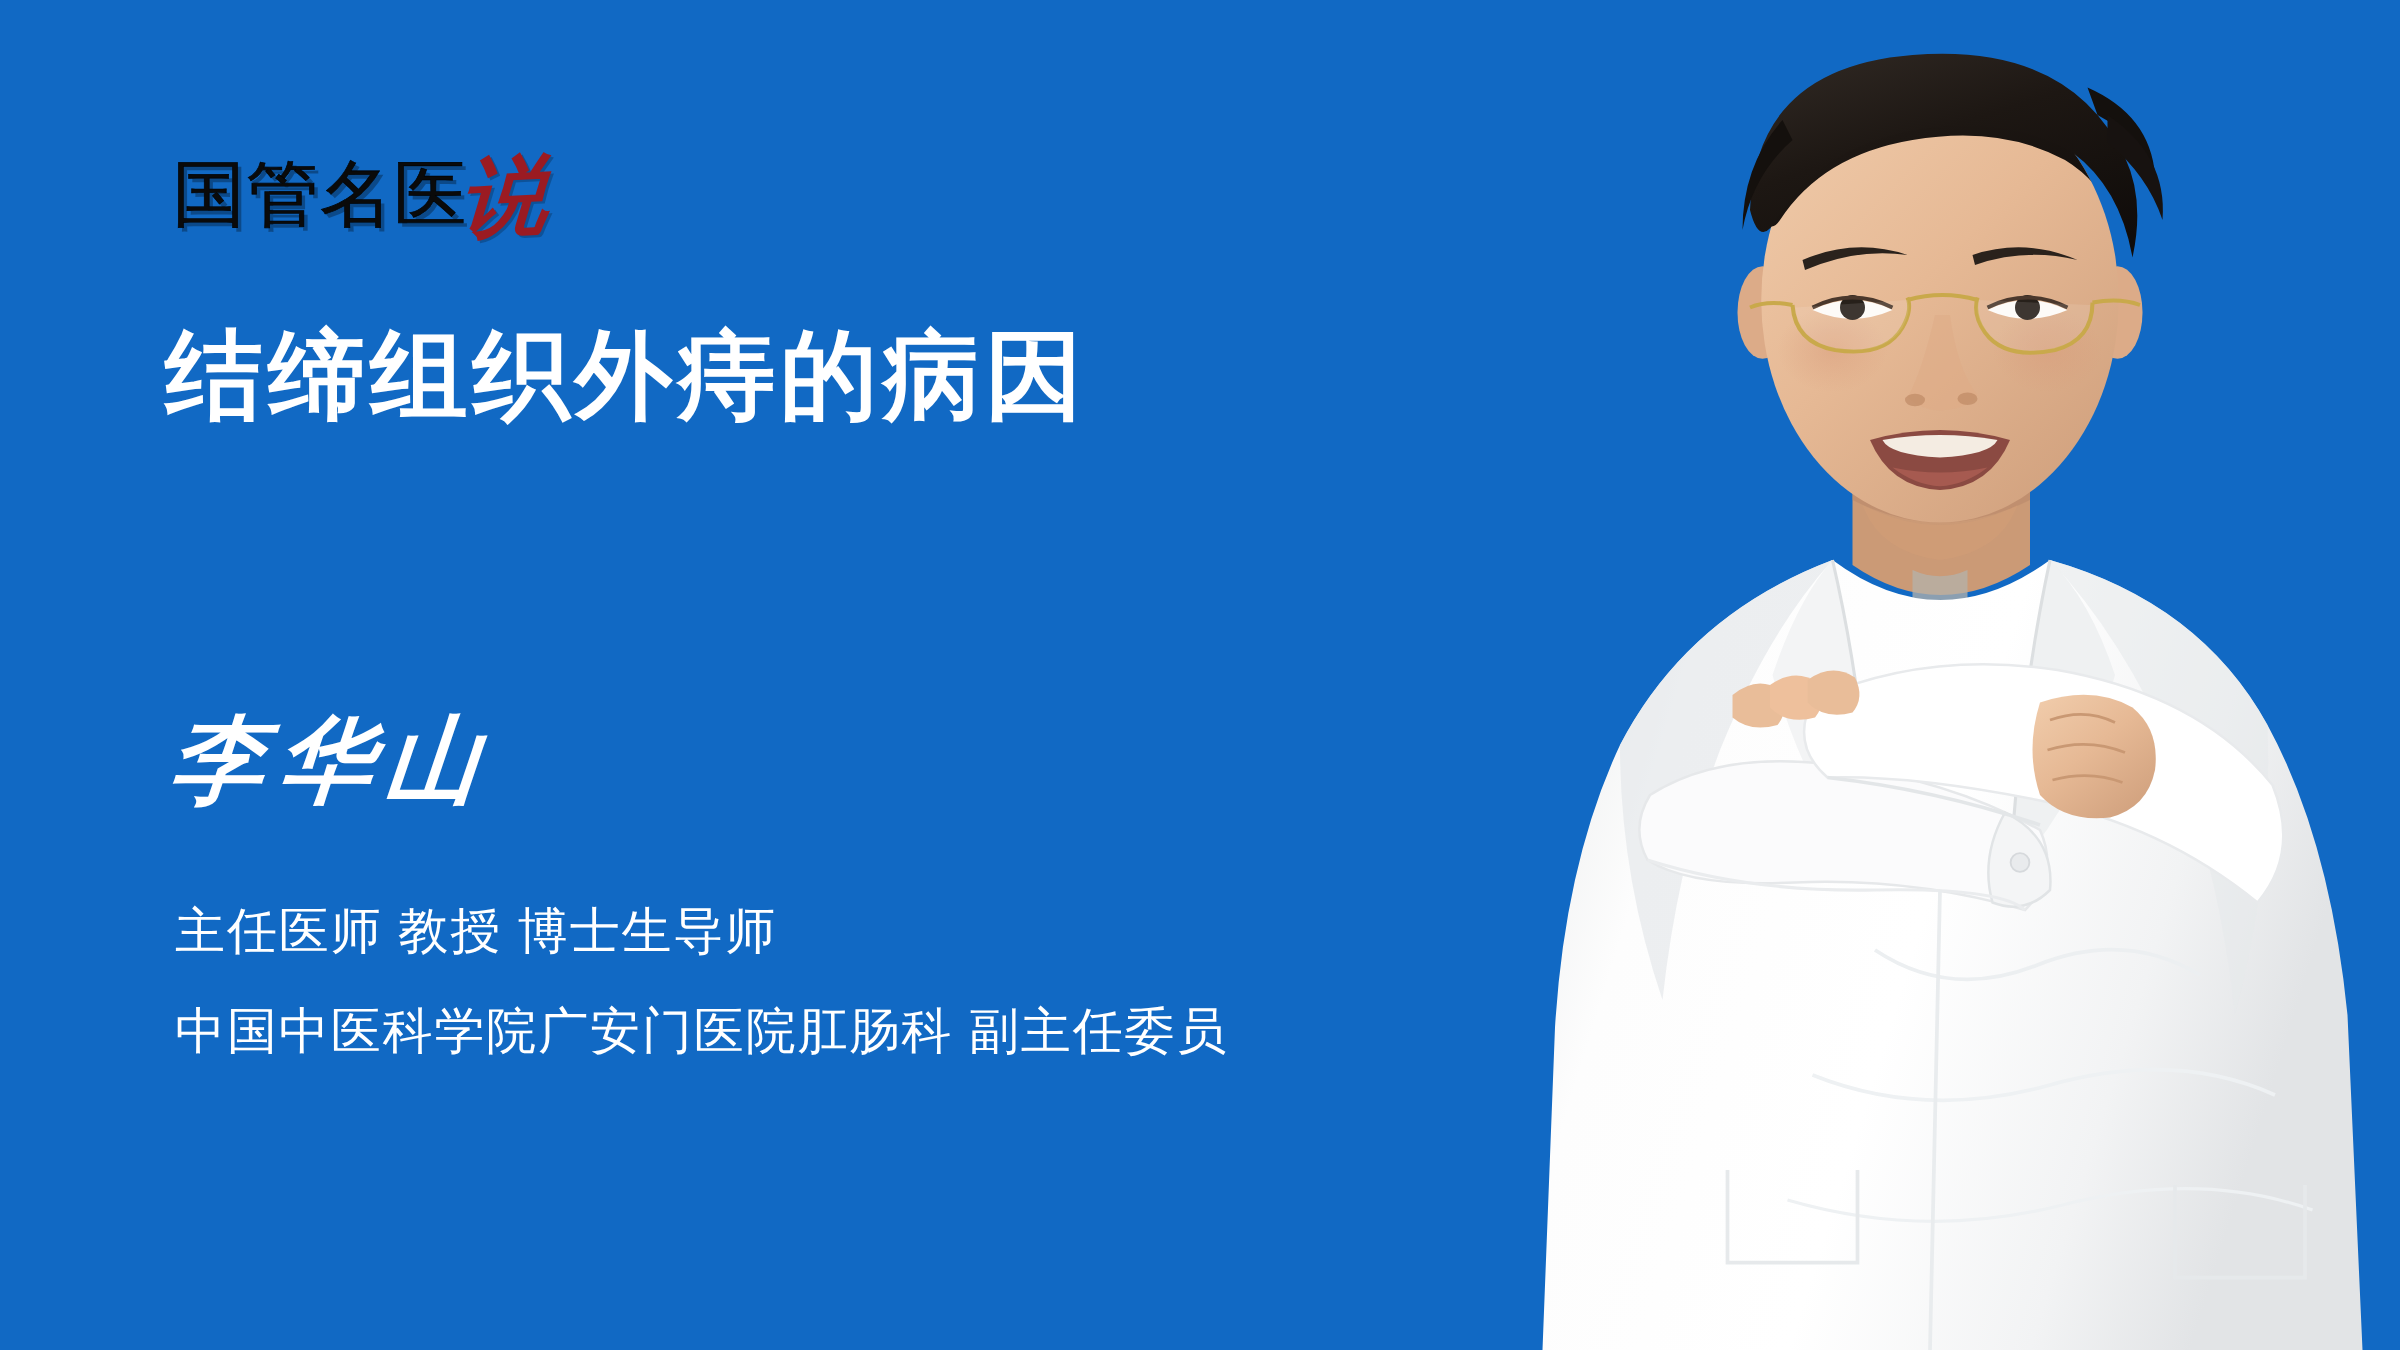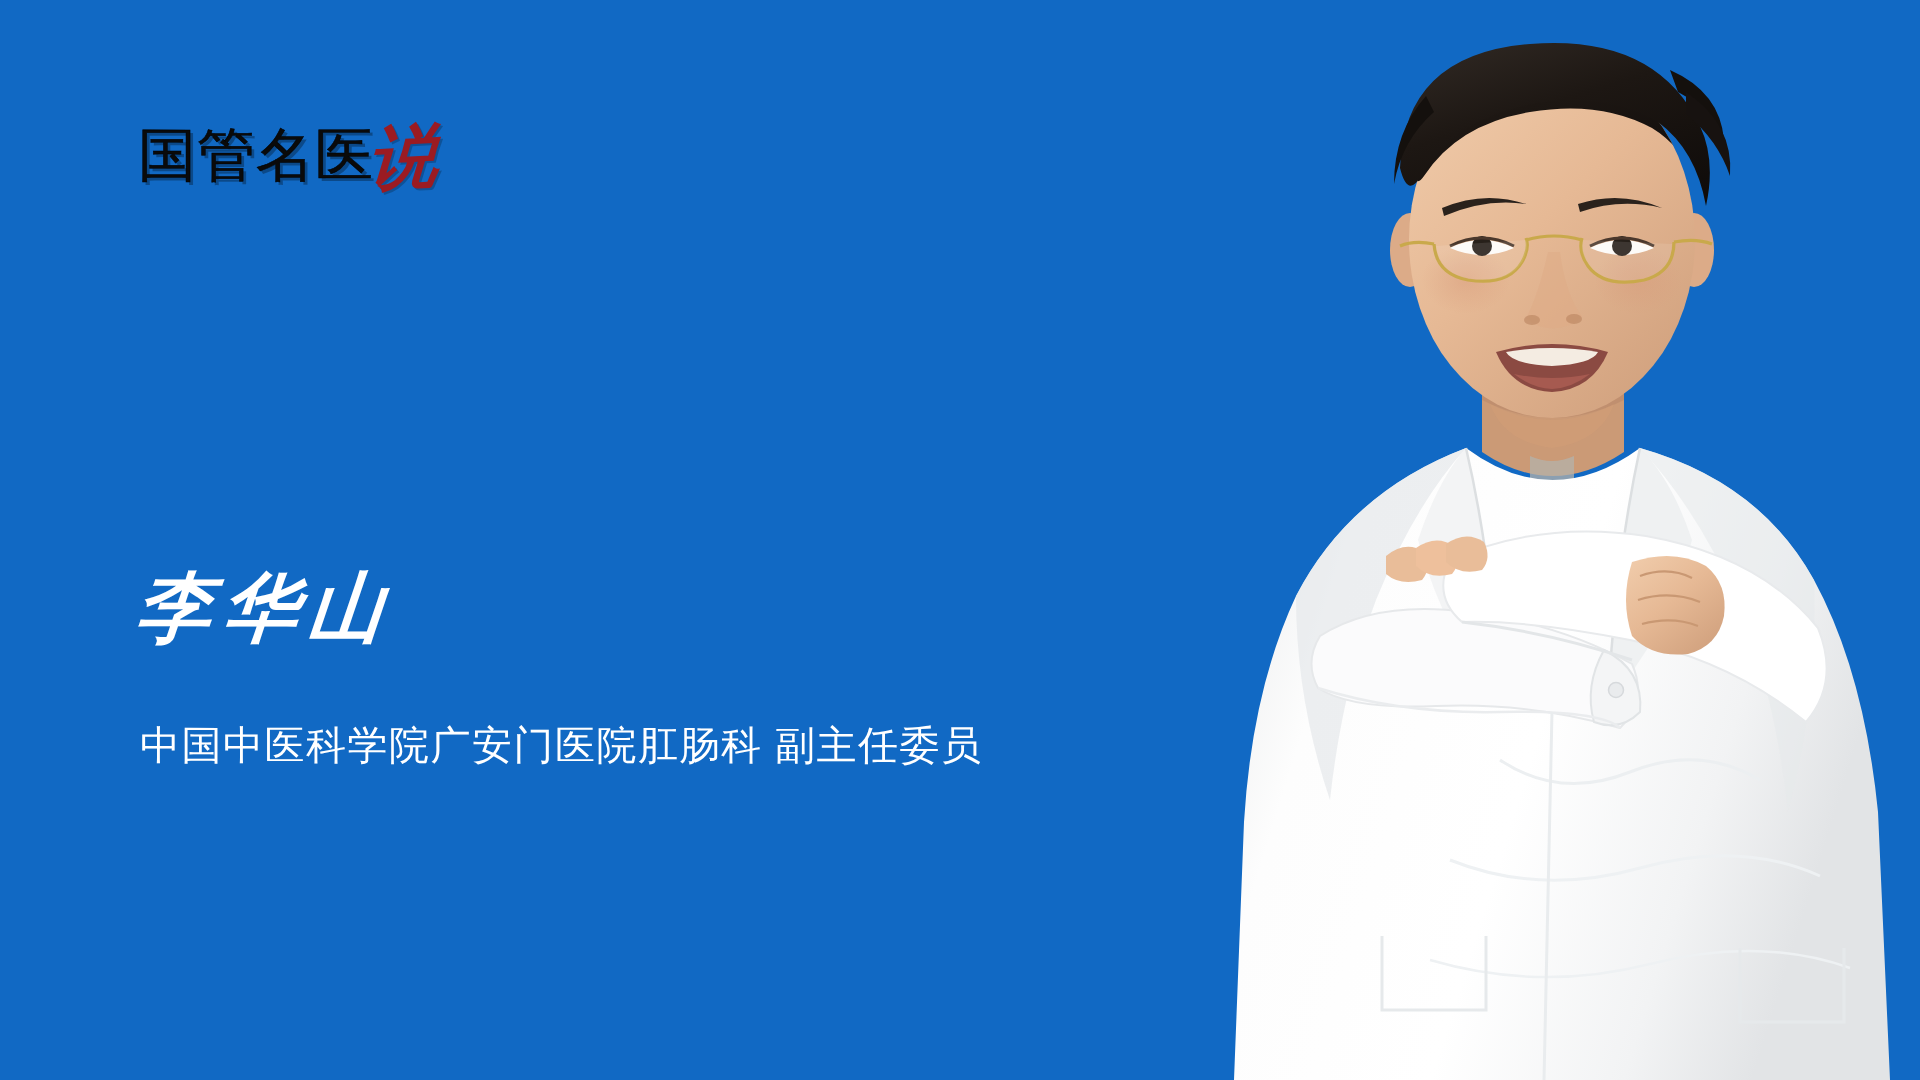--- a/index.html
+++ b/index.html
@@ -109,24 +109,26 @@
 </head>
 <body>
 
 <div id="slide" style="background: rgb(17, 105, 196);">
 
   <div id="brand">
     <span class="brand-main">国管名医</span>
     <span class="brand-accent">说</span>
   </div>
 
+  <h1 id="title">结缔组织外痔的病因</h1>
 
   <div id="name">李华山</div>
 
   <div id="credentials">
+    <div class="cred-line">主任医师  教授  博士生导师</div>
     <div class="cred-line">中国中医科学院广安门医院肛肠科  副主任委员</div>
   </div>
 
   <div id="portrait">
     <svg viewBox="0 0 720 1080" preserveAspectRatio="xMidYMax meet">
       <defs>
         <linearGradient id="coatGrad" x1="0" y1="0" x2="1" y2="0.3">
           <stop offset="0%" stop-color="#e9ebec"></stop>
           <stop offset="22%" stop-color="#fdfdfd"></stop>
           <stop offset="55%" stop-color="#ffffff"></stop>

